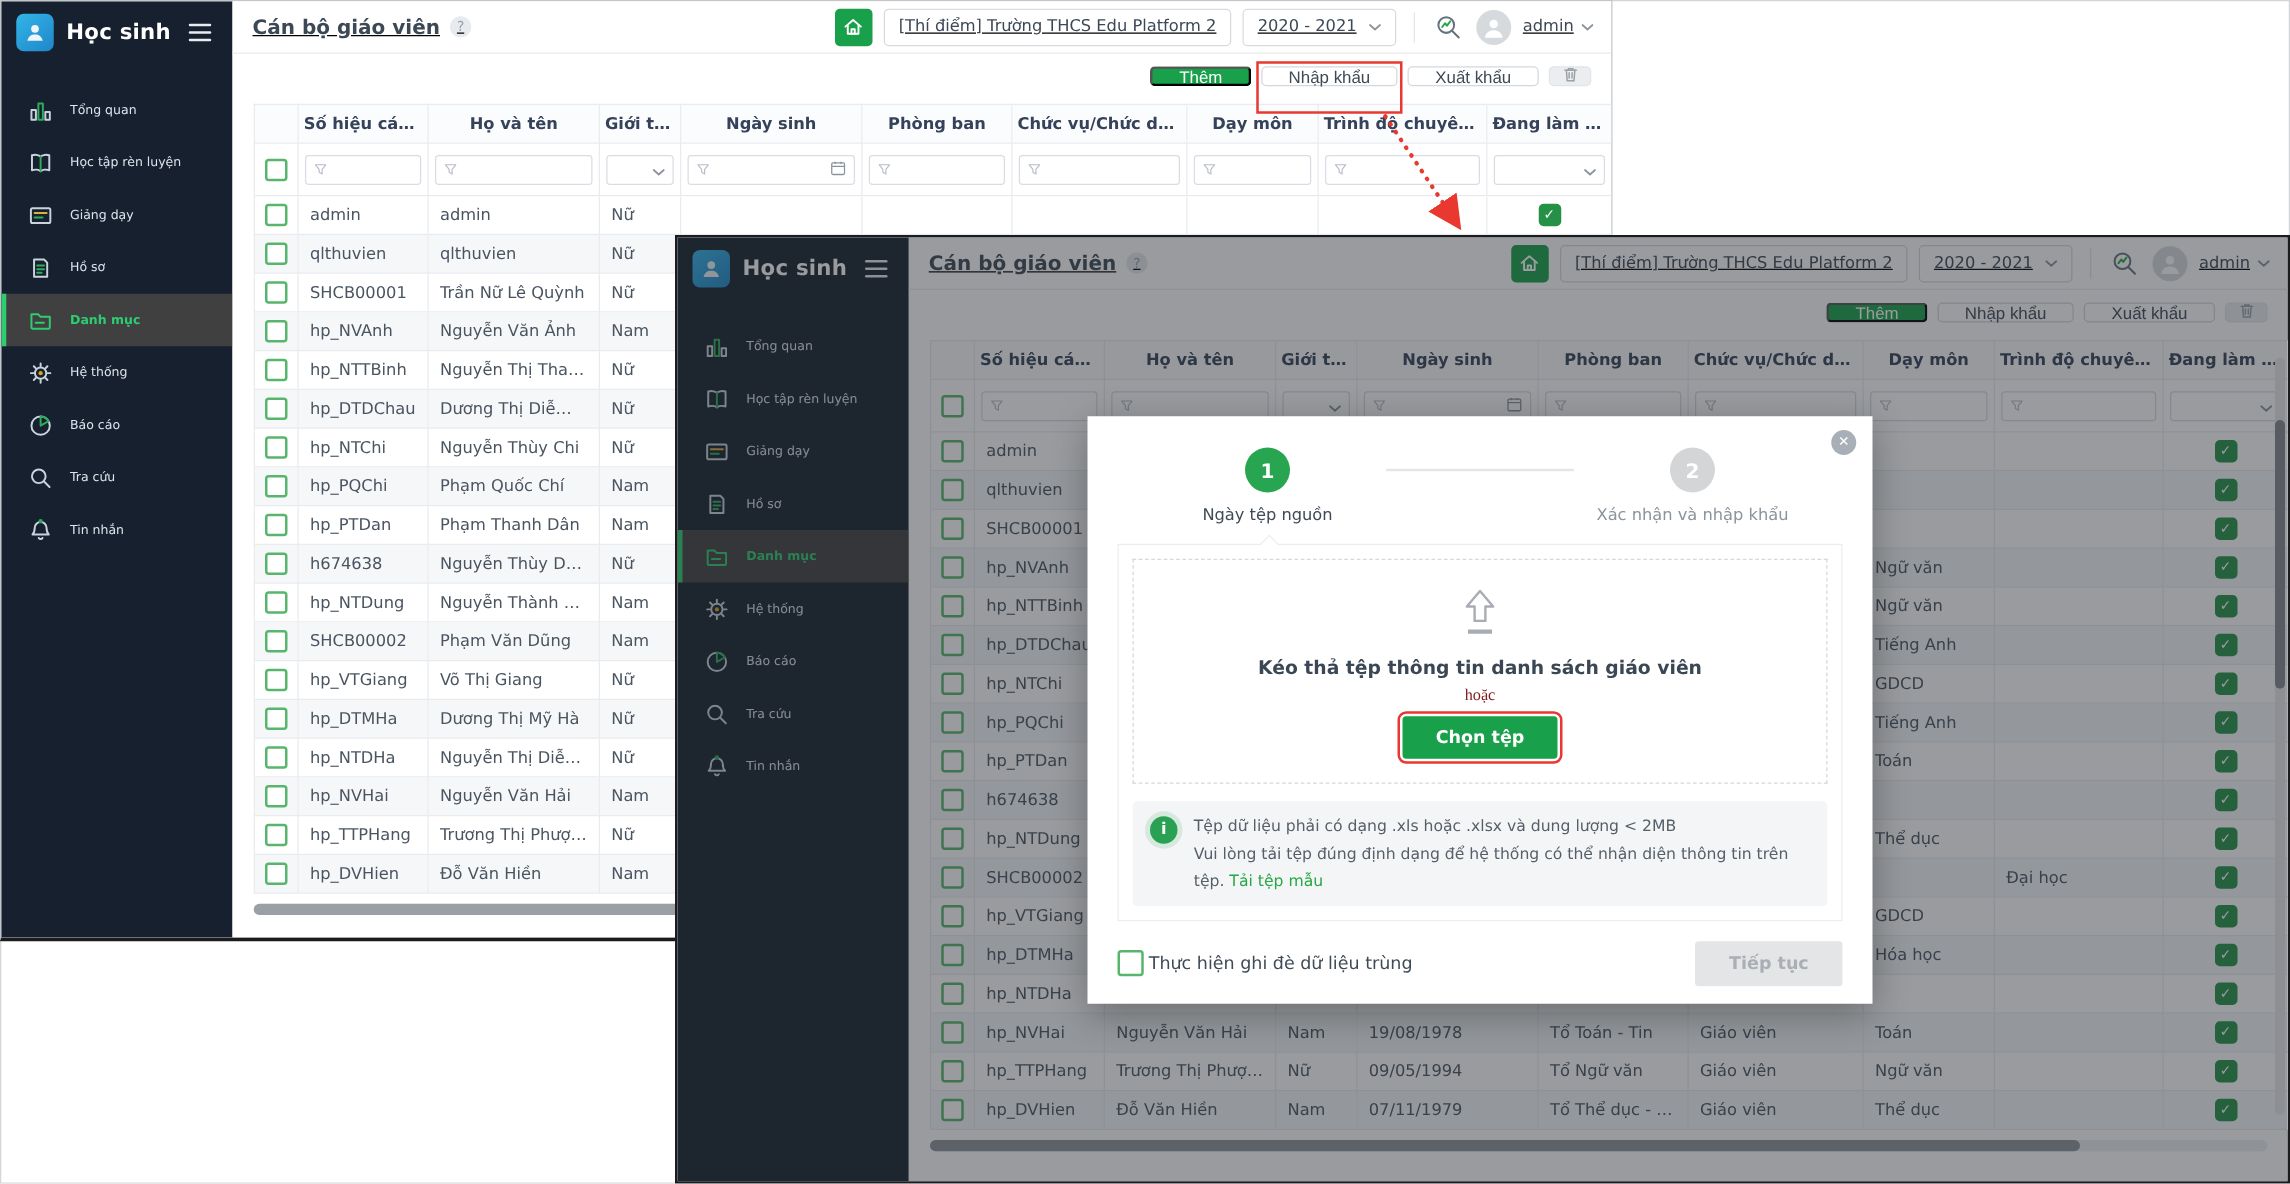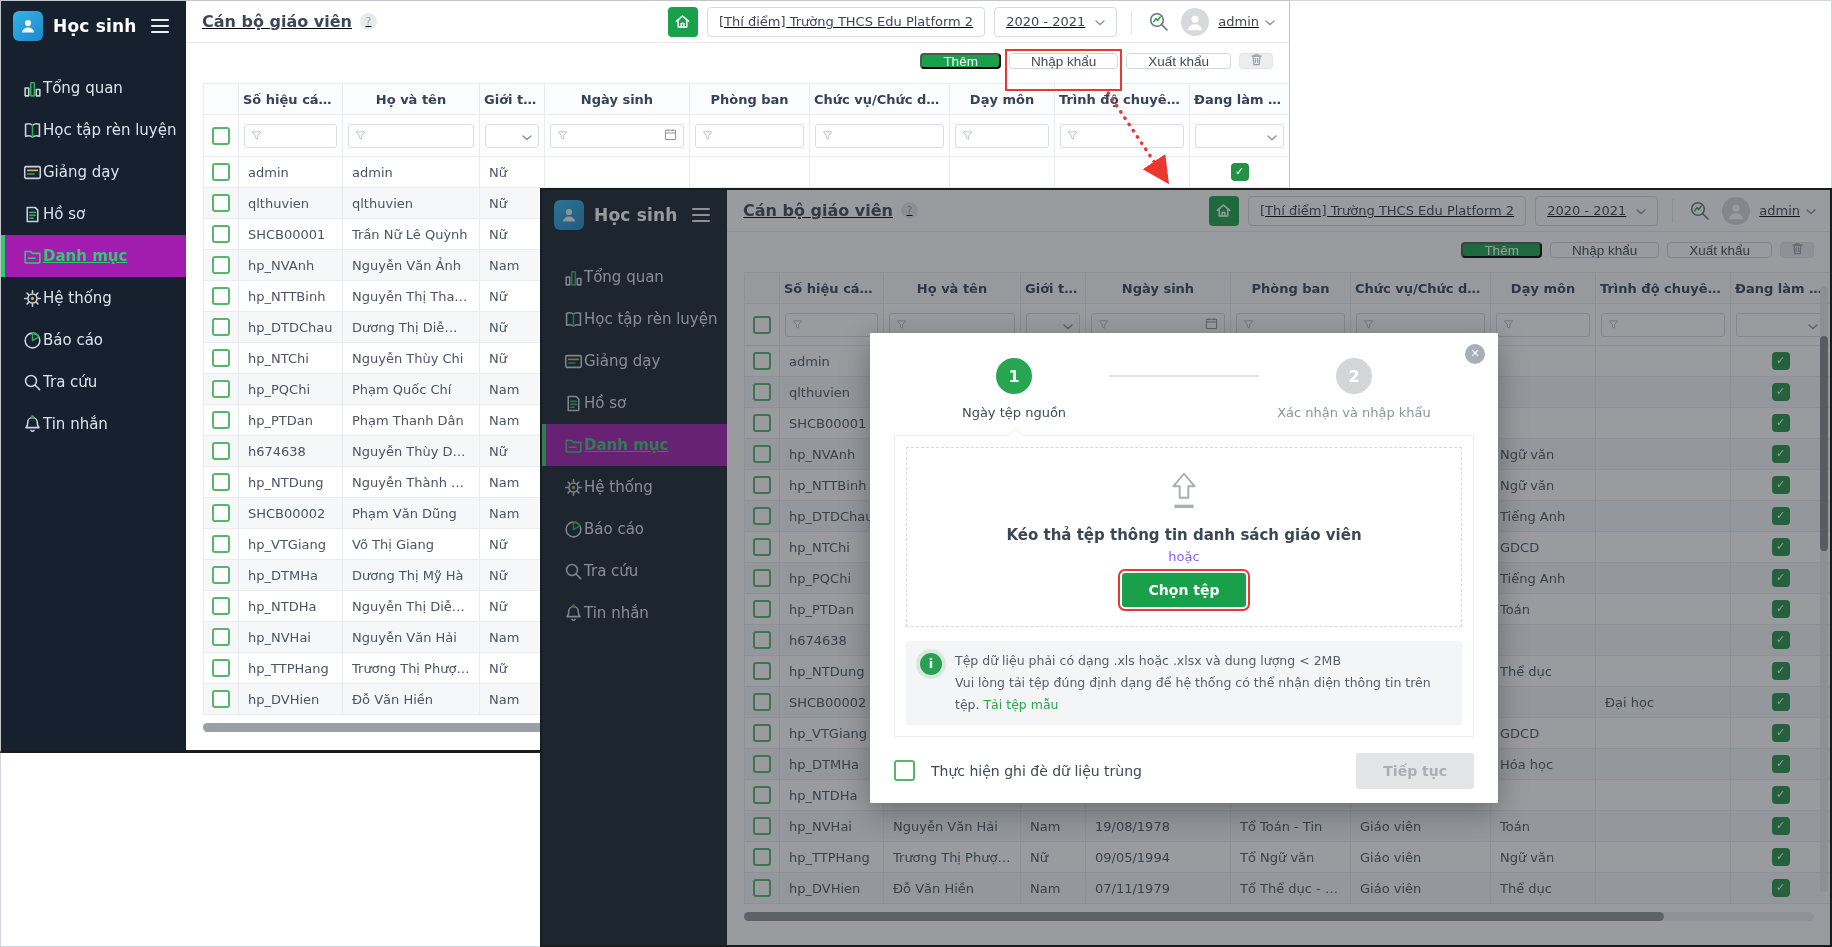--- a/index.html
+++ b/index.html
@@ -11,24 +11,24 @@
   .win-inner{position:absolute;inset:0;display:flex;overflow:hidden;}
   
   .sidebar{flex:0 0 185px;width:185px;background:#16202e;display:flex;flex-direction:column;overflow:hidden;}
   .brand{height:50px;display:flex;align-items:center;gap:10px;padding:0 14px 0 12px;}
   .brand-icon{width:30px;height:30px;border-radius:6px;background:linear-gradient(140deg,#33b5e8,#1f86c9);display:flex;align-items:center;justify-content:center;flex:0 0 30px;}
   .brand-icon svg{width:20px;height:20px;}
   .brand-title{font-size:17px;font-weight:bold;color:#fff;flex:1;letter-spacing:.2px;}
   .burger{display:flex;flex-direction:column;gap:3.5px;cursor:pointer;padding:3px;}
   .burger i{display:block;width:18px;height:2.6px;background:#e8edf2;border-radius:1px;}
   .nav{margin-top:16px;}
-  .nav-item{height:42px;display:flex;align-items:center;padding-left:20px;font-size:15px;color:#dce3eb;position:relative;cursor:pointer;}
+  .nav-item{height:42px;display:flex;align-items:center;gap:13px;padding-left:20px;font-size:10px;color:#dce3eb;position:relative;cursor:pointer;}
   .nav-item .ic{width:22px;height:22px;display:flex;align-items:center;justify-content:center;flex:0 0 22px;}
   .nav-item .ic svg{width:21px;height:21px;}
-  .nav-item.active{background:#a21caf;color:#2ecc71;font-weight:bold;text-decoration:underline;}
+  .nav-item.active{background:#404040;color:#2ecc71;font-weight:bold;}
   .nav-item.active::before{content:"";position:absolute;left:0;top:0;bottom:0;width:4px;background:#2ecc71;}
   .nav-item.active .ic svg *{stroke:#2ecc71;}
   
   .main{flex:1;min-width:0;position:relative;background:#fff;display:flex;flex-direction:column;}
   .topbar{height:41px;flex:0 0 41px;border-bottom:1px solid #e8eaed;display:flex;align-items:center;padding:0 14px 0 16px;text-decoration:underline;}
   .page-title{font-size:16px;font-weight:600;color:#3d4856;}
   .help{width:17px;height:17px;border-radius:50%;background:#e7eaee;color:#99a2ac;font-size:11px;display:flex;align-items:center;justify-content:center;margin-left:8px;}
   .tb-right{margin-left:auto;display:flex;align-items:center;gap:9px;}
   .home-btn{width:30px;height:30px;background:#18a04b;border-radius:4px;display:flex;align-items:center;justify-content:center;cursor:pointer;}
   .home-btn svg{width:19px;height:19px;}
@@ -74,28 +74,28 @@
   .step-circle{width:36px;height:36px;border-radius:50%;font-size:16px;font-weight:bold;color:#fff;display:flex;align-items:center;justify-content:center;}
   .step-1 .step-circle{background:#28a550;}
   .step-2 .step-circle{background:#d3d5d7;}
   .step-line{width:150px;height:2px;background:#e3e5e7;margin-top:17px;}
   .step-label{font-size:13px;color:#3f4a57;}
   .step-2 .step-label{color:#8b949c;}
   .panel{border:1px solid #ededee;margin-top:15px;padding:11px;position:relative;}
   .panel::before{content:"";position:absolute;top:-6px;left:115px;width:10px;height:10px;background:#fff;border-left:1px solid #ededee;border-top:1px solid #ededee;transform:rotate(45deg);}
   .dropzone{border:1px dashed #d8d8d8;height:178px;display:flex;flex-direction:column;align-items:center;justify-content:center;}
   .dz-text{font-size:15px;font-weight:bold;color:#3b4754;margin-top:8px;}
-  .dz-or{font-size:13px;color:#8b5cf6;margin:5px 0 9px;}
+  .dz-or{font-size:13px;color:#7f1d1d;margin:5px 0 9px;font-family:Liberation Serif, serif;}
   .btn-file{background:#18a04b;color:#fff;font-weight:bold;font-size:14px;padding:9px 27px;border-radius:3px;outline:2px solid #e8382f;outline-offset:2px;cursor:pointer;}
   .info{margin-top:14px;background:#f4f5f6;border-radius:4px;padding:9px 14px;display:flex;gap:13px;align-items:flex-start;}
   .info-icon{width:22px;height:22px;border-radius:50%;background:#2aa152;color:#fff;font-size:13px;font-weight:bold;text-align:center;line-height:22px;flex:0 0 22px;box-shadow:0 0 0 4px rgba(42,161,82,.14);margin-top:3px;}
   .info-text{font-size:12.5px;color:#555f69;line-height:1.75;}
   .link{color:#27a745;cursor:pointer;}
   .modal-foot{display:flex;justify-content:space-between;align-items:center;margin-top:16px;}
-  .chk-row{display:flex;gap:16px;align-items:center;font-size:14px;color:#3f4a57;}
+  .chk-row{display:flex;gap:4px;align-items:center;font-size:14px;color:#3f4a57;}
   .chk{width:17px;height:17px;border:2px solid #58b66c;border-radius:3px;cursor:pointer;flex:0 0 17px;}
   .btn-disabled{background:#e4e5e7;color:#abafb5;font-size:14px;font-weight:600;padding:10px 27px;border-radius:3px;}
   
   #ann-rect{position:absolute;border:2px solid #e8382f;z-index:50;pointer-events:none;}
   #ann-arrow{position:absolute;left:0;top:0;width:1832px;height:947px;z-index:50;pointer-events:none;}
 </style>
 </head>
 <body>
 
 <div class="canvas">

